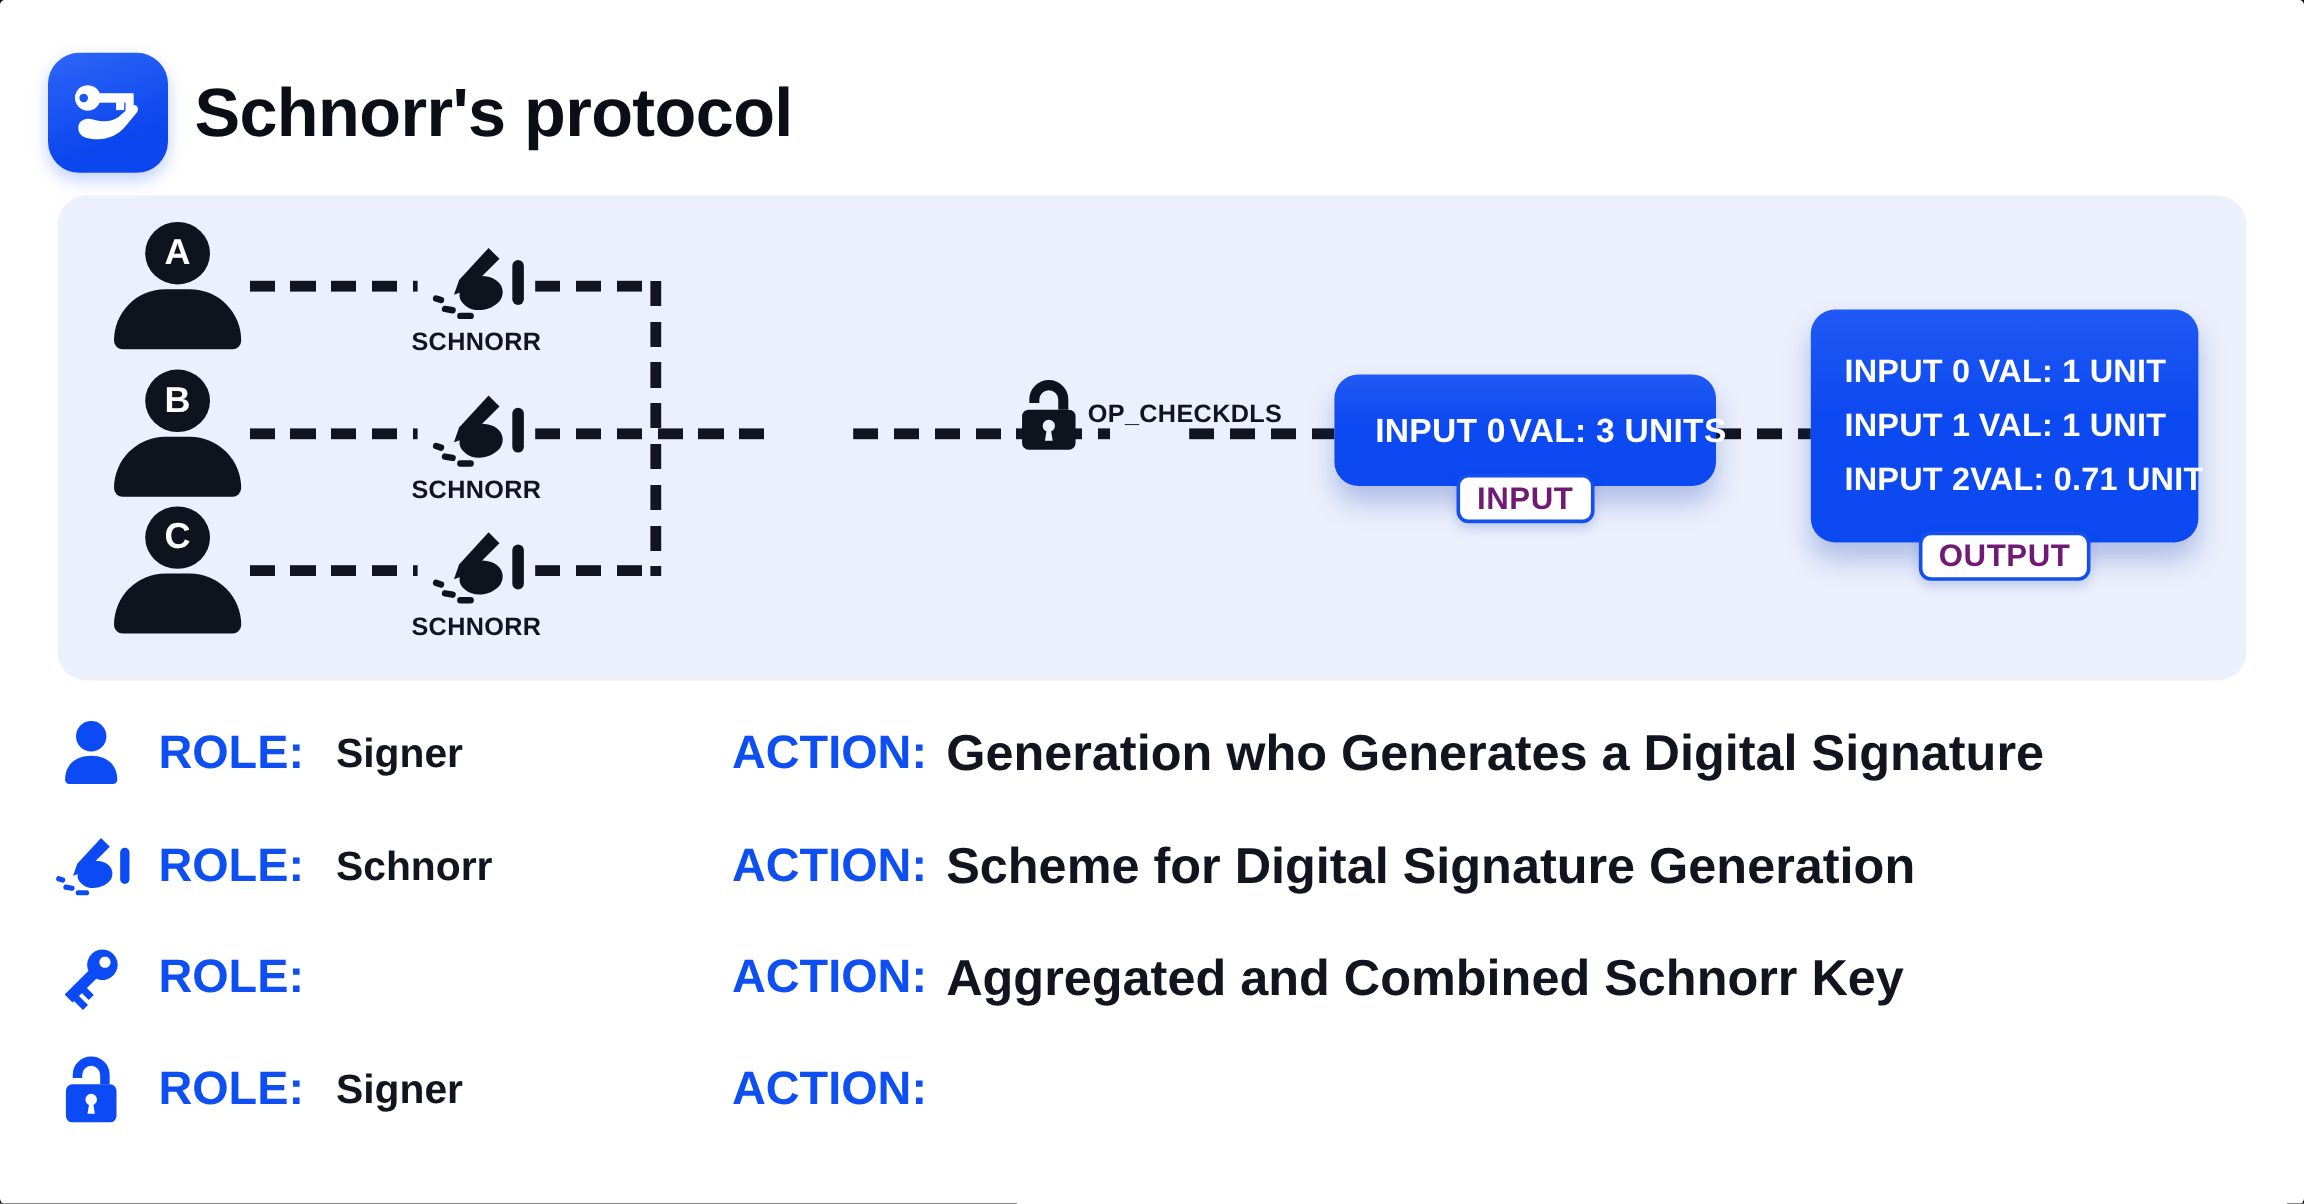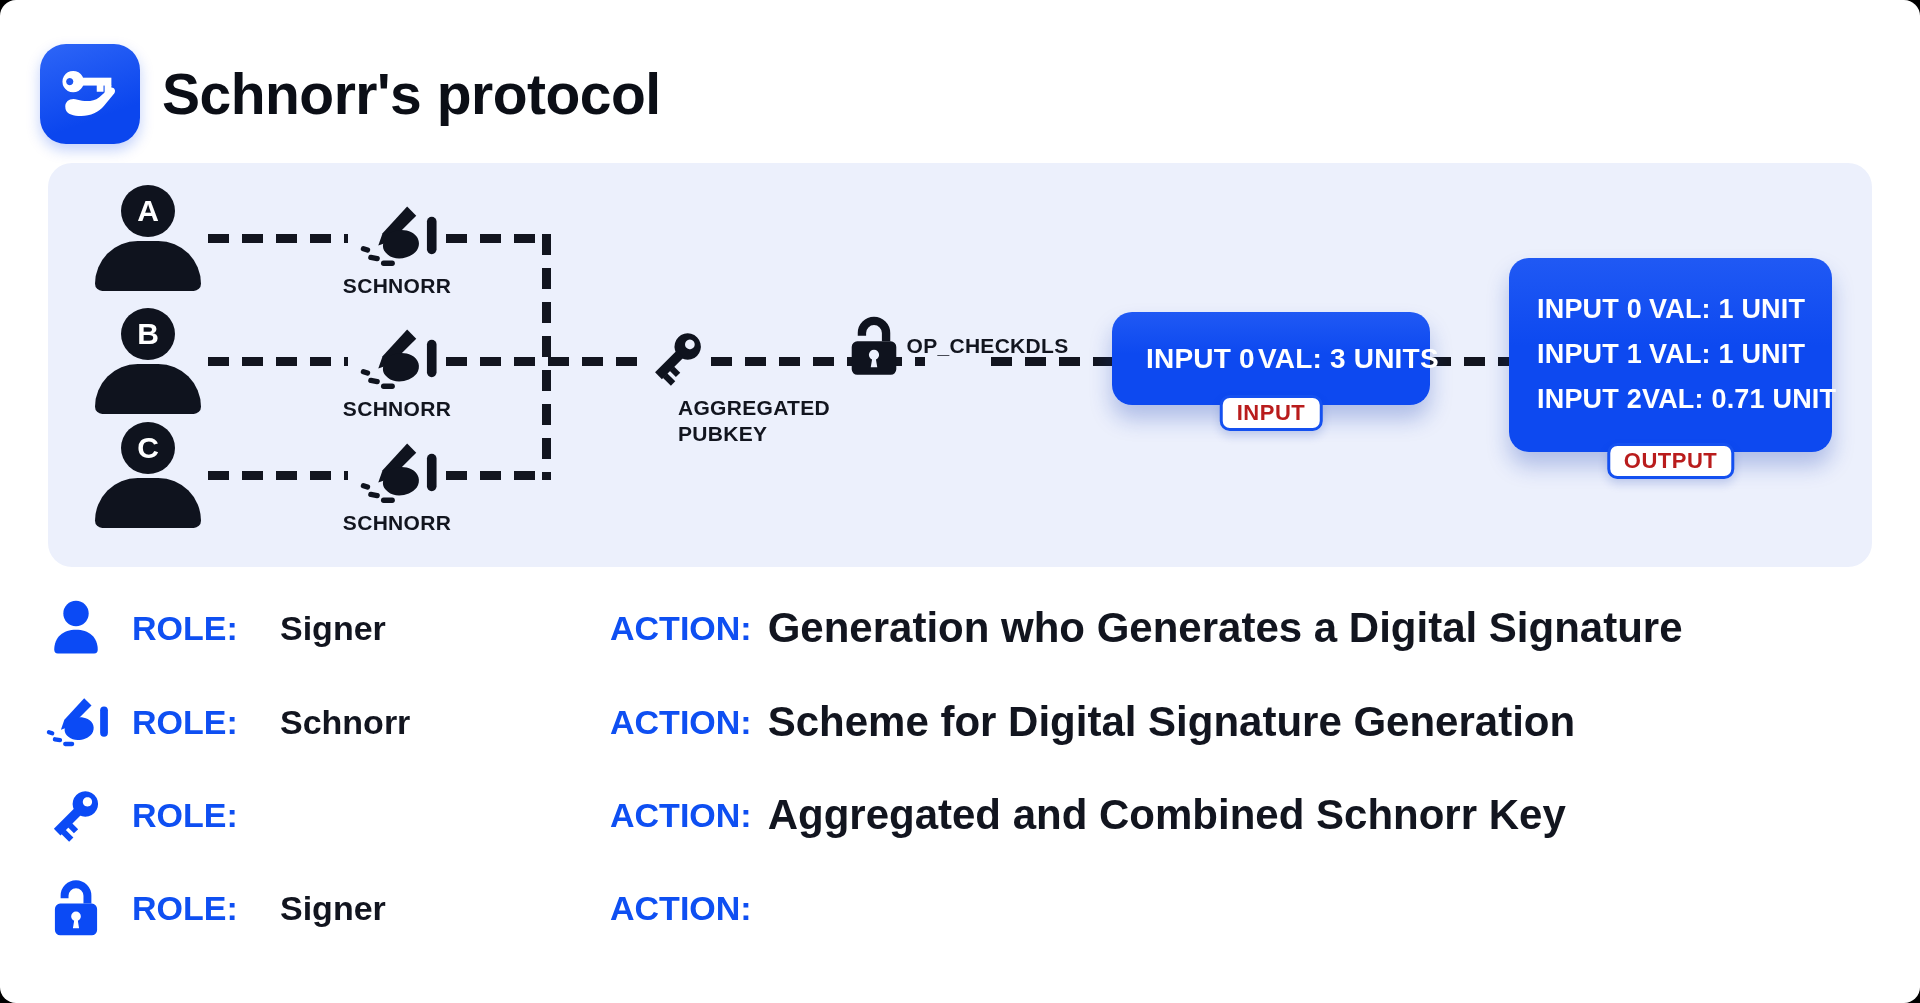--- a/index.html
+++ b/index.html
@@ -1,20 +1,20 @@
 <!DOCTYPE html>
 <html><head>
 <meta charset="utf-8">
 <style>
   * { margin:0; padding:0; box-sizing:border-box; }
   html,body { width:1920px; height:1003px; }
   body { background:#000; font-family:"Liberation Sans", sans-serif; position:relative; }
 
   .card{
-    position:absolute; inset:0; background:#ffffff; border-radius:16px; overflow:hidden;
+    position:absolute; inset:0; background:#ffffff; border-radius:4px; overflow:hidden;
   }
 
   
   .hdr{ position:absolute; left:40px; top:44px; display:flex; align-items:center; gap:22px; }
   .app-icon{
     width:100px; height:100px; border-radius:26px;
     background:linear-gradient(160deg,#2E66F7 0%,#0B46EE 70%);
     display:flex; align-items:center; justify-content:center;
     box-shadow:0 6px 14px rgba(11,70,238,.25);
   }
@@ -70,32 +70,32 @@
   .row-pair{ position:relative; display:flex; padding-left:34px; font-size:28px; font-weight:700; letter-spacing:0.2px; white-space:nowrap; }
   .row-pair .nm{ position:relative; width:112px; }
   .row-pair .vl{ position:relative; }
   .outbox .rows{ position:relative; left:0; top:36px; display:flex; flex-direction:column; gap:14px; width:100%; }
   .outbox .row-pair{ padding-left:28px; font-size:27px; }
   .outbox .row-pair .nm{ width:112px; }
 
   .tag{
     left:50%; transform:translateX(-50%);
     background:#fff; border:3px solid #1450F0; border-radius:10px;
-    color:#b91c1c; font-size:22px; font-weight:700; letter-spacing:0.5px;
+    color:#701a75; font-size:26px; font-weight:700; letter-spacing:0.5px;
     padding:2px 14px; white-space:nowrap;
     box-shadow:0 5px 10px rgba(18,58,180,.18);
   }
   .inbox .tag{ top:83px; }
   .outbox .tag{ top:185px; }
 
   
   .lg-row{ position:absolute; left:0; width:1920px; height:64px; }
   .lg-row > *{ position:absolute; line-height:64px; white-space:nowrap; }
   .lg-icon{ left:44px; top:0; width:64px; height:64px; display:flex; align-items:center; justify-content:center; color:#0B4AF5; }
-  .lg-label{ color:#0E4FF2; font-weight:700; font-size:34px; }
+  .lg-label{ color:#0E4FF2; font-weight:700; font-size:39px; }
   .lg-role-label{ left:132px; }
   .lg-role{ left:280px; color:#12151F; font-weight:700; font-size:34px; }
   .lg-action{ left:610px; display:flex; gap:16px;justify-content:flex-end; }
   .lg-action-text{ color:#12151F; font-weight:700; font-size:42px; }
   .r1{ top:596px; } .r2{ top:690px; } .r3{ top:783px; } .r4{ top:876px; }
 
   svg{ display:block; overflow:visible; }
 </style>
 </head>
 <body>
@@ -192,30 +192,20 @@
         </svg>
       <div class="mini-label">SCHNORR</div>
     </div>
     <div class="schnorr s-c">
       <svg viewBox="0 0 74 58" fill="currentColor">
           <use href="#ic-signature"></use>
         </svg>
       <div class="mini-label">SCHNORR</div>
     </div>
 
-    <div class="pubkey">
-      <svg viewBox="0 0 66 66" fill="currentColor">
-          <use href="#ic-key"></use>
-        </svg>
-      <div class="mini-label">
-        <span>AGGREGATED</span>
-          <br>
-        <span>PUBKEY</span>
-      </div>
-    </div>
 
     <div class="opcheck">
       <svg viewBox="0 0 56 66" fill="currentColor">
           <use href="#ic-lock"></use>
         </svg>
       <div class="mini-label">OP_CHECKDLS</div>
     </div>
 
     <div class="bluebox inbox">
       <div class="row-pair">

